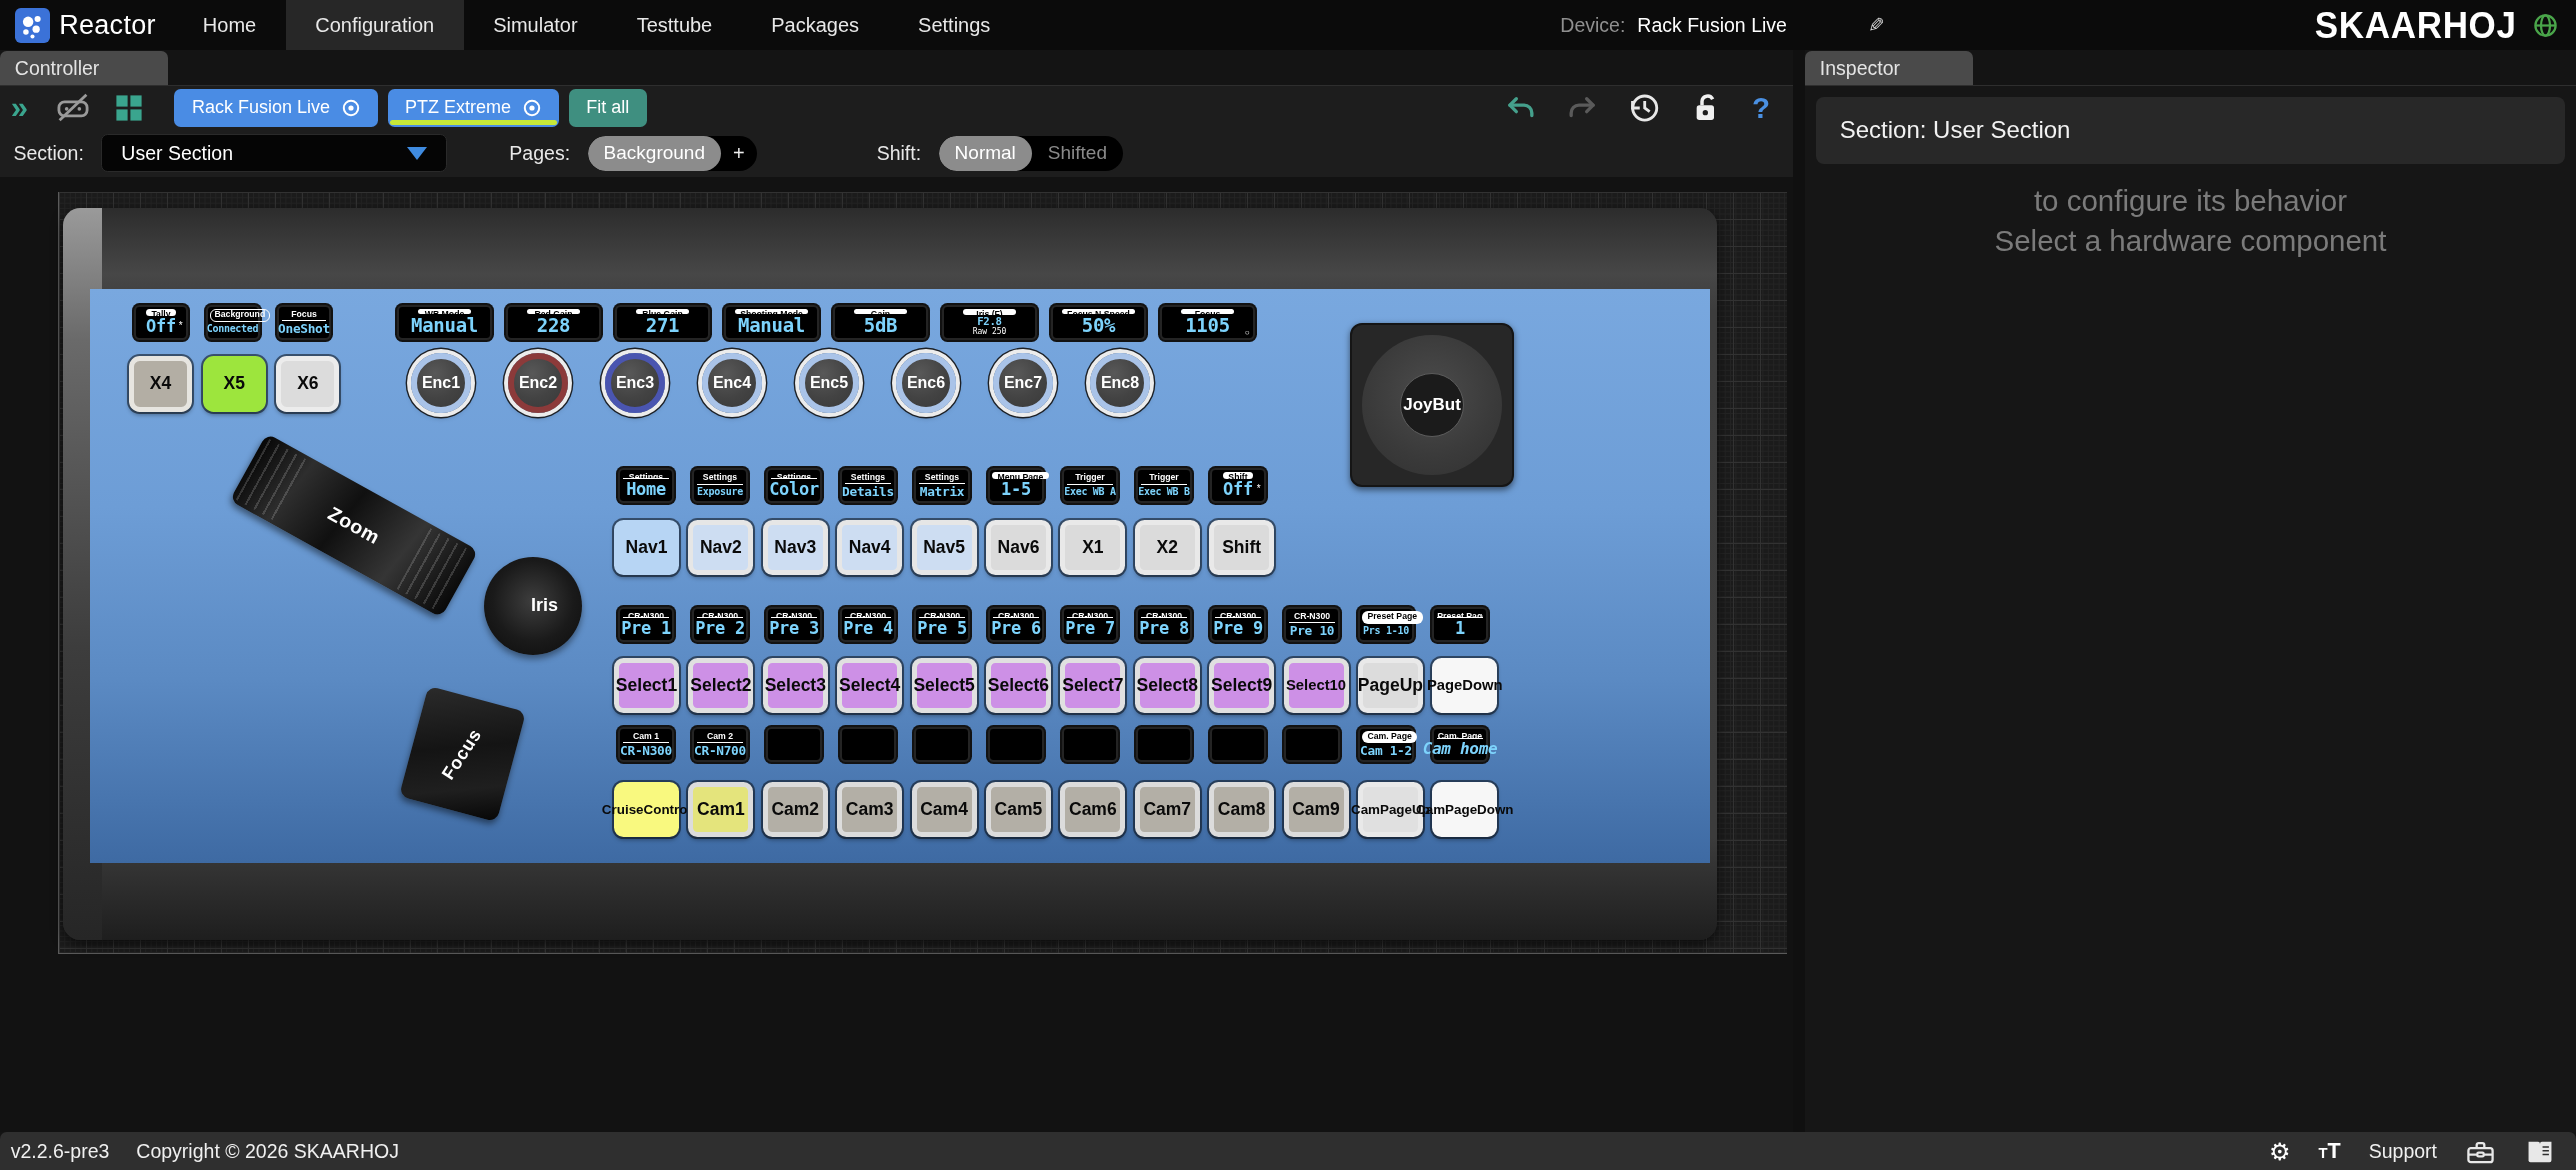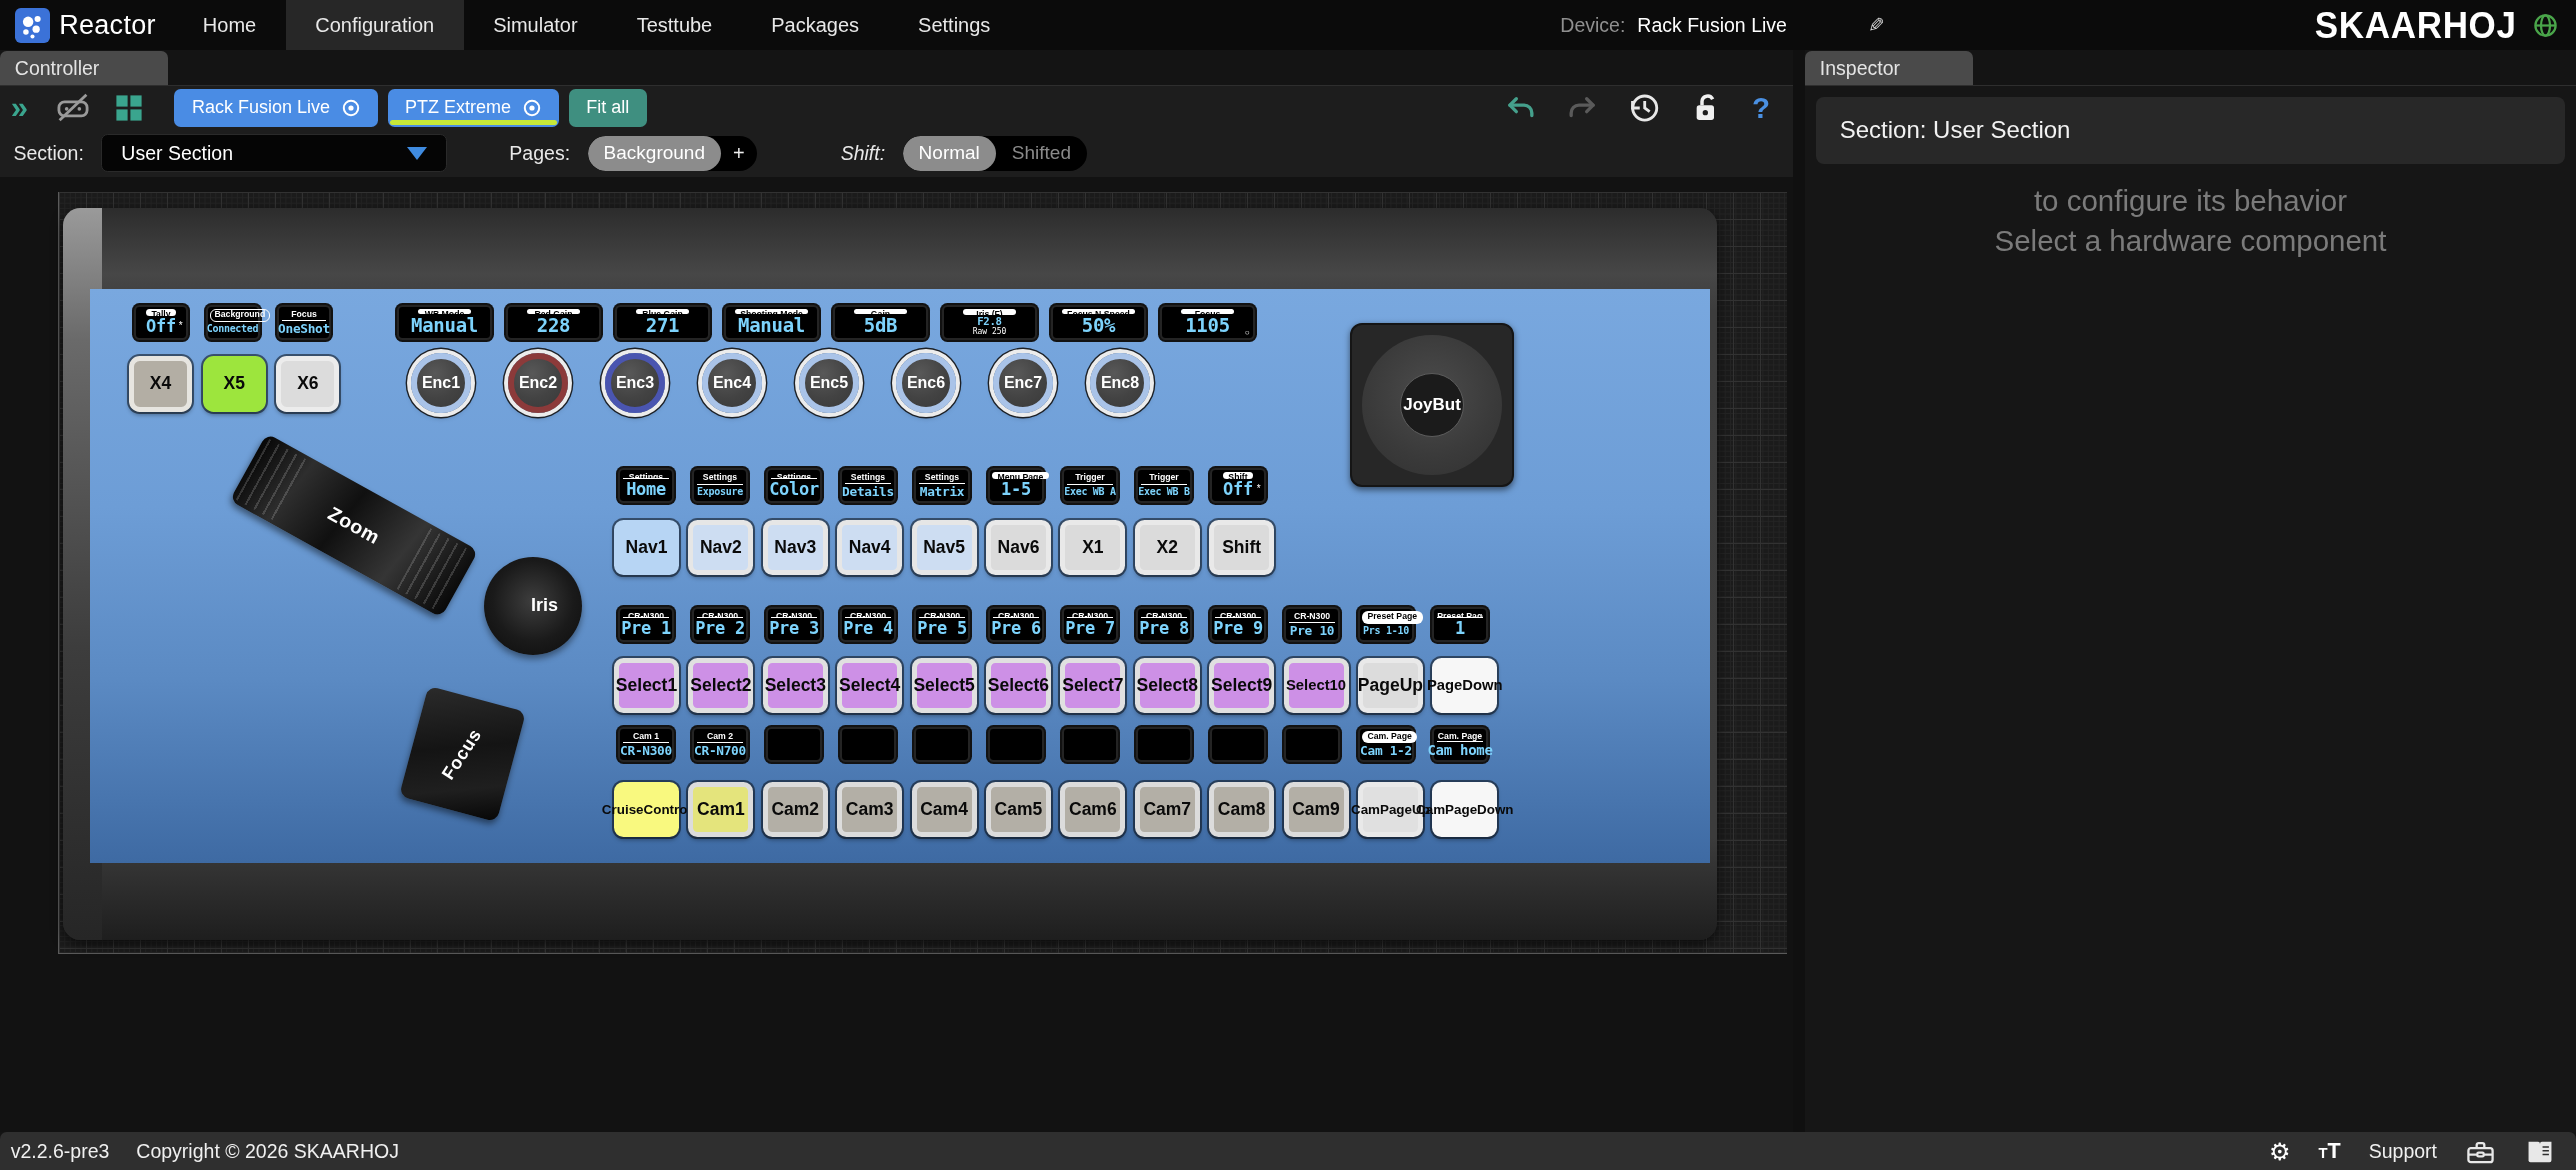--- a/index.html
+++ b/index.html
@@ -45,21 +45,21 @@
   .ctl-label { color:#e8e8e8; font-size:19.5px; }
   .section-label { margin-left:13.4px; }
   .dropdown { margin-left:17.5px; width:346px; height:38px; background:#050505; border:0.7px solid #2a2a2a; border-radius:6.7px; display:flex; align-items:center; padding:0 19px; color:#fff; font-size:19.5px; cursor:pointer; }
   .dd-tri { margin-left:auto; width:0; height:0; border-left:10.7px solid transparent; border-right:10.7px solid transparent; border-top:13.4px solid #3f8be0; }
   .pages-label { margin-left:62px; }
   .pill-group { margin-left:17.5px; height:35px; background:#000000; border-radius:17.5px; display:flex; align-items:center; overflow:hidden; }
   .pill-seg { height:100%; display:flex; align-items:center; padding:0 16px; color:#fff; font-size:19px; cursor:pointer; }
   .pill-seg.on { background:#8c8c8c; border-radius:17.5px; }
   .pill-seg.dim { color:#8a8a8a; }
   .pill-plus { padding:0 12px; color:#eee; font-size:20px; cursor:pointer; }
-  .shift-label { margin-left:84px;font-style:italic; }
+  .shift-label { margin-left:120px; }
 
   
   .canvas { position:relative; flex:1; background:#121212; }
   .canvas-frame { position:absolute; left:58px; top:14.8px; width:1729px; height:762px;
     background-color:#1b1b1b;
     background-image:
       linear-gradient(#323232 0.7px, transparent 0.7px), linear-gradient(90deg,#323232 0.7px, transparent 0.7px),
       linear-gradient(#242424 0.7px, transparent 0.7px), linear-gradient(90deg,#242424 0.7px, transparent 0.7px);
     background-size:27px 27px,27px 27px,5.4px 5.4px,5.4px 5.4px;
     border-left:1.3px solid #5a5a5a; border-bottom:1.3px solid #5a5a5a; }
@@ -538,21 +538,21 @@
                   </div>
                   <div class="disp">
                     <div class="val"></div>
                   </div>
                   <div class="disp">
                     <div class="hd pill">Cam. Page</div>
                     <div class="val" style="font-size: 12.8px;">Cam 1-2</div>
                   </div>
                   <div class="disp">
                     <div class="hd underline">Cam. Page</div>
-                    <div class="val" style="font-size: 14px;">Cam home</div>
+                    <div class="val" style="font-size: 16px; font-style: italic;">Cam home</div>
                   </div>
                 </div>
               <div class="btn-row" style="left:524px; top:493px;">
                   <div class="hwbtn" style="background: rgb(249, 249, 127); border-color: rgb(249, 249, 127); font-size: 13.4px;">CruiseControl</div>
                   <div class="hwbtn" style="background: rgb(228, 228, 124); border-color: rgb(220, 220, 220); font-size: 17.5px;">Cam1</div>
                   <div class="hwbtn" style="background: rgb(179, 175, 166); border-color: rgb(220, 220, 220); font-size: 17.5px;">Cam2</div>
                   <div class="hwbtn" style="background: rgb(179, 175, 166); border-color: rgb(220, 220, 220); font-size: 17.5px;">Cam3</div>
                   <div class="hwbtn" style="background: rgb(179, 175, 166); border-color: rgb(220, 220, 220); font-size: 17.5px;">Cam4</div>
                   <div class="hwbtn" style="background: rgb(179, 175, 166); border-color: rgb(220, 220, 220); font-size: 17.5px;">Cam5</div>
                   <div class="hwbtn" style="background: rgb(179, 175, 166); border-color: rgb(220, 220, 220); font-size: 17.5px;">Cam6</div>

